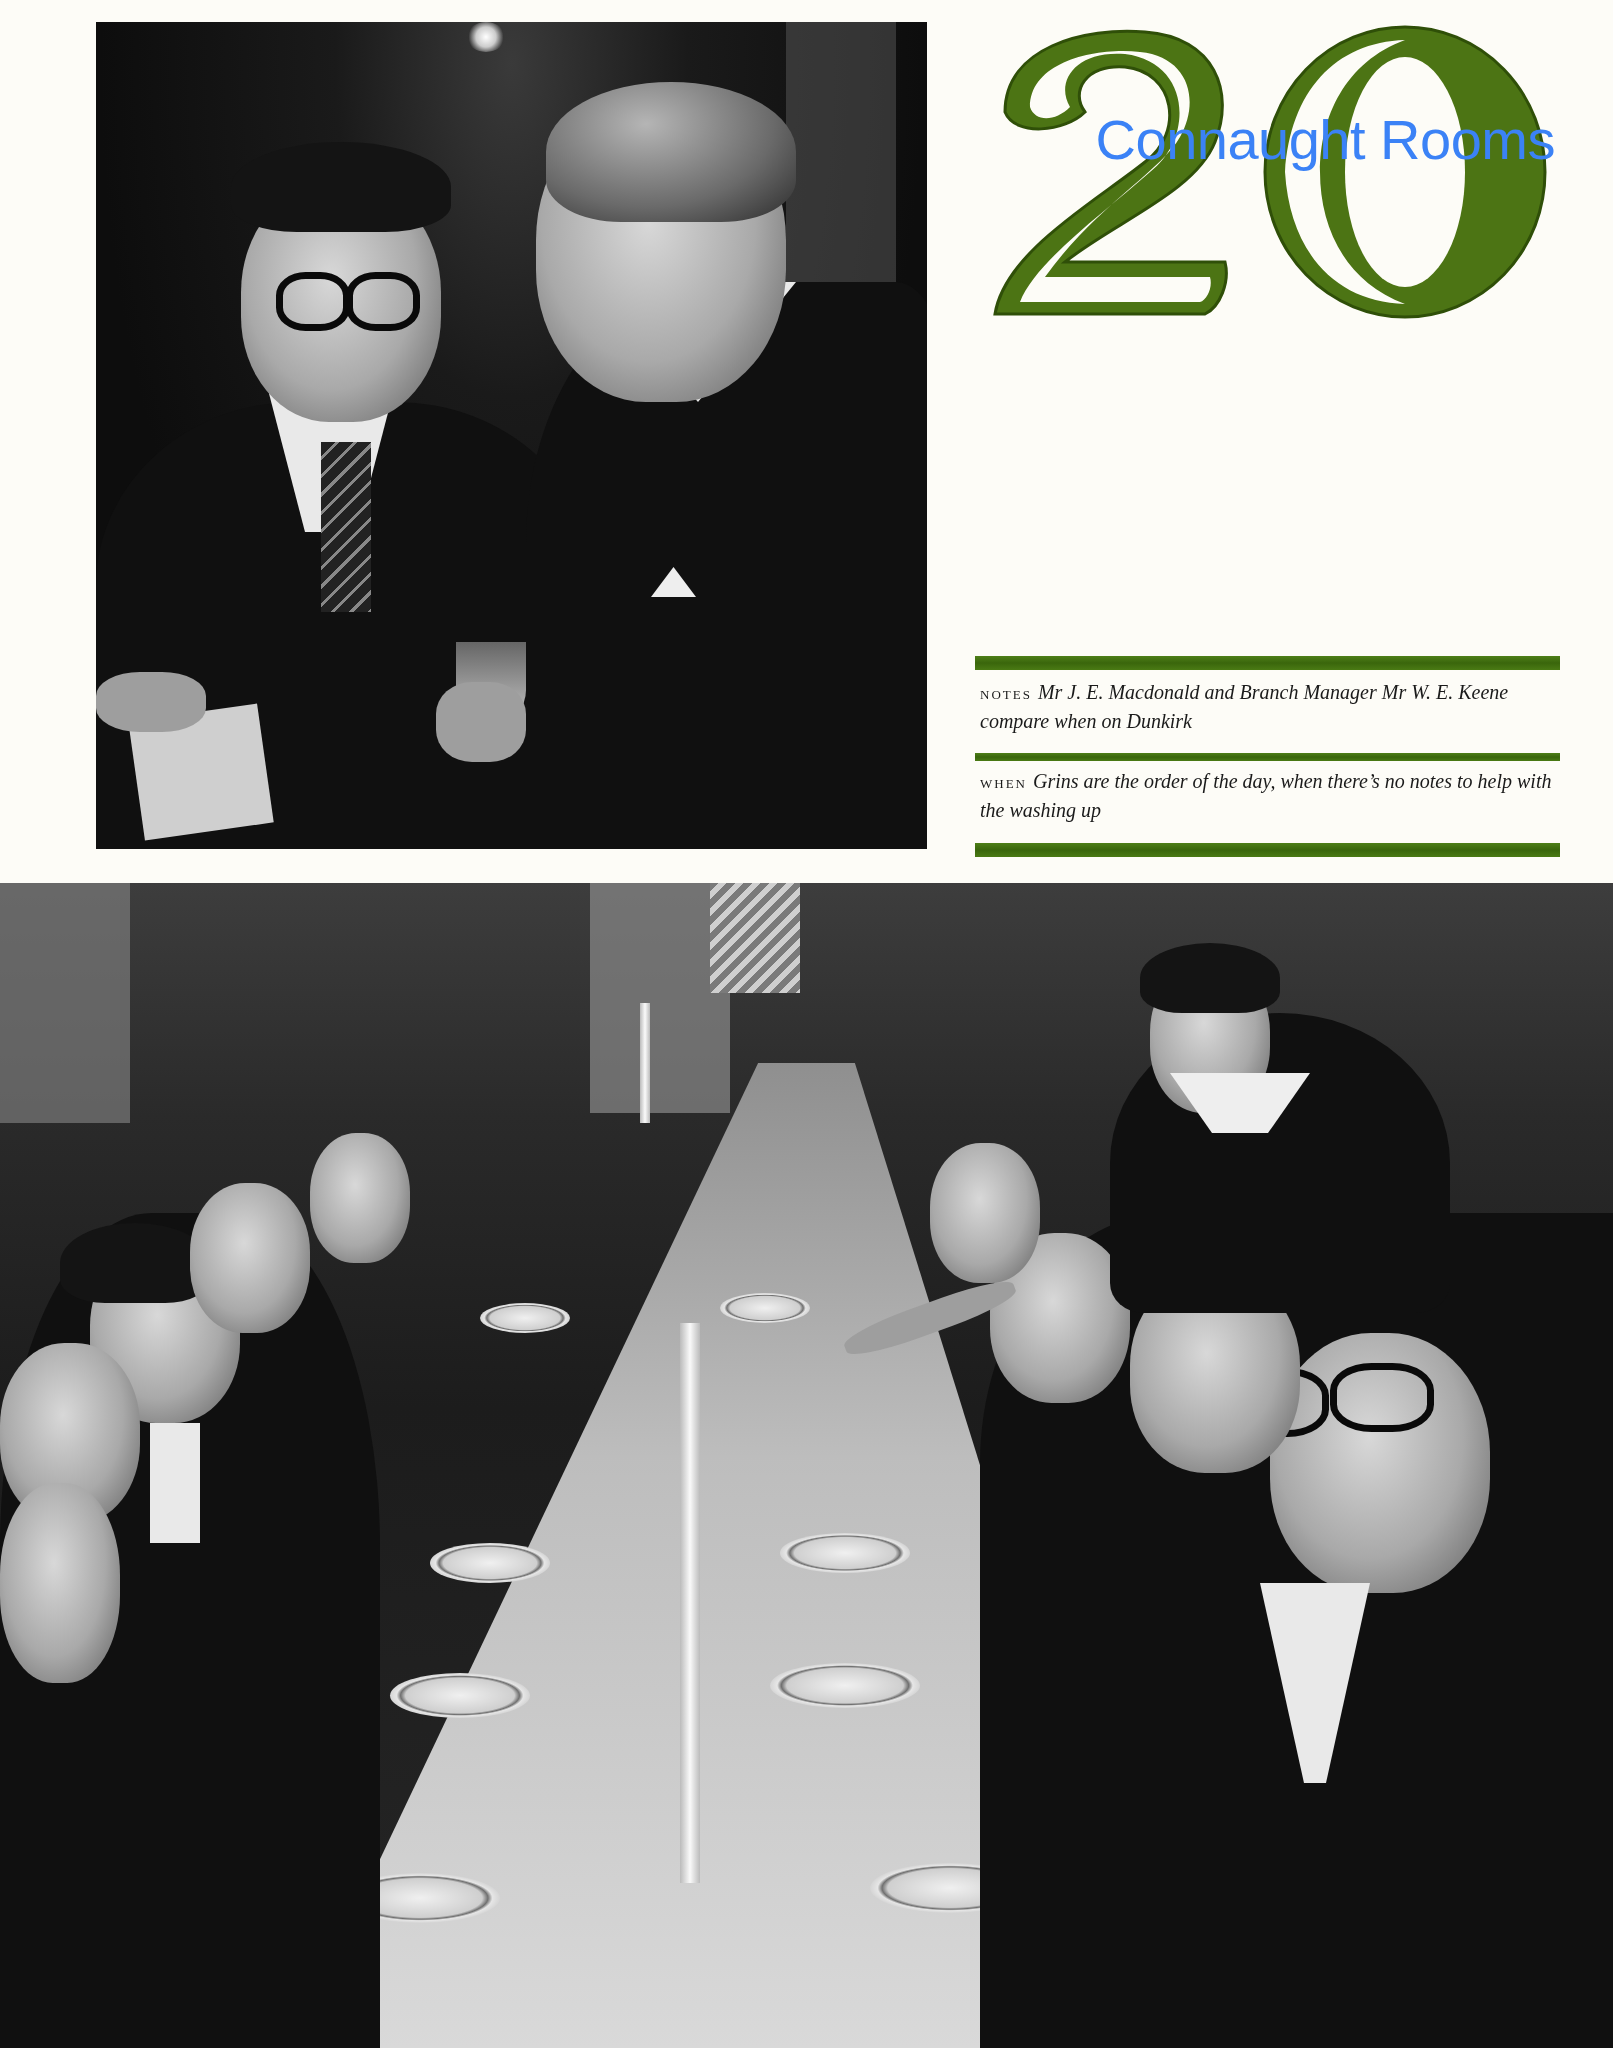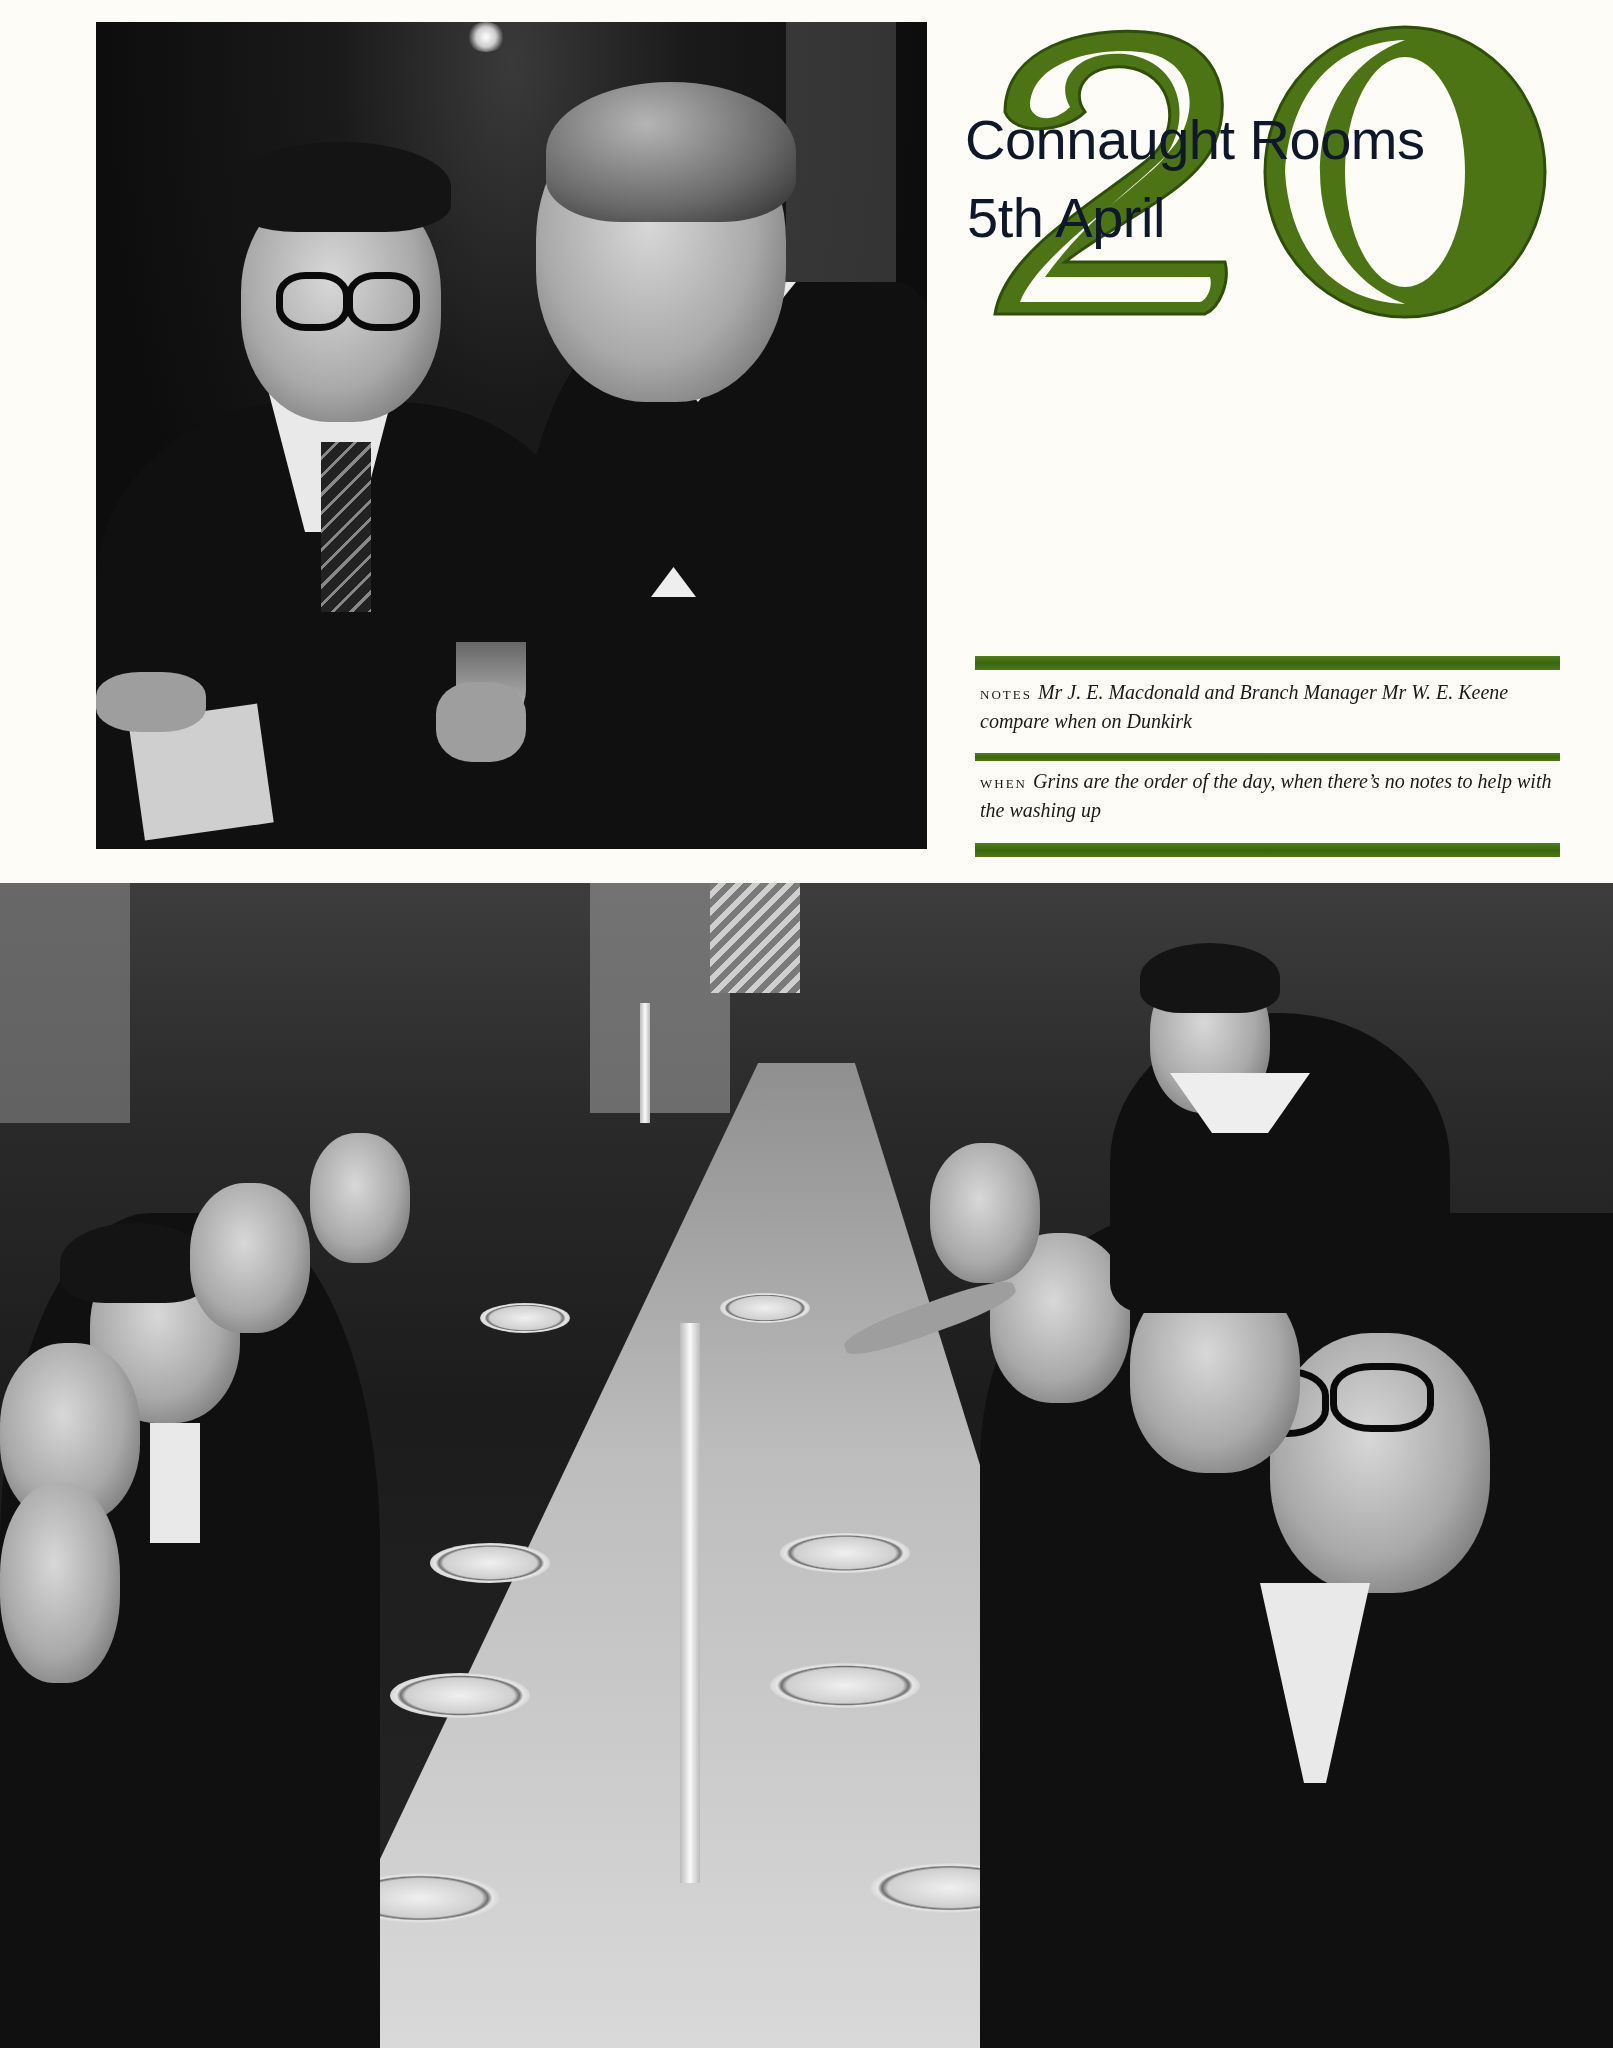--- a/index.html
+++ b/index.html
@@ -34,22 +34,22 @@
   .candle { background: linear-gradient(90deg, #bbb, #fafafa, #bbb); }
   .window { background: repeating-linear-gradient(135deg, #7a7a7a 0 6px, #cfcfcf 6px 12px); }
   .wall-light { background: #5a5a5a; }
   .waitress-collar { background: #eee; clip-path: polygon(0 0, 100% 0, 70% 100%, 30% 100%); }
 
   
   #title-block { position: absolute; left: 975px; top: 22px; width: 590px; height: 300px; }
   #big-numeral { position: absolute; left: 0; top: 0; width: 590px; height: 300px; }
   #big-numeral svg { width: 100%; height: 100%; }
   .title-line {
-    position: absolute; left: 0; width: 590px; text-align: left;
-    font-family: "Liberation Sans", sans-serif; color: #0f172a;
+    position: absolute; left: 0; width: 590px; text-align: right;
+    font-family: "Liberation Sans", sans-serif; color: #3b82f6;
     font-size: 56px; line-height: 56px; letter-spacing: -0.5px;
   }
   #title-venue { top: 90px; left: -10px; }
   #title-date  { top: 168px; left: -8px; }
 
   
   .green-bar { position: absolute; left: 975px; width: 585px; background: #3d6b10;
     background-image: linear-gradient(180deg, #4e7f18, #3a660c 50%, #4a7a14); }
   #bar-1 { top: 656px; height: 14px; }
   #bar-2 { top: 753px; height: 8px; }
@@ -96,21 +96,20 @@
         <ellipse cx="430" cy="150" rx="140" ry="145"></ellipse>
       </g>
       <g fill="#fdfcf7">
         <path d="M55 85 C55 40 120 25 165 30 C215 35 225 80 205 115 C185 150 120 185 70 255 L235 255 C238 265 232 278 225 280 L45 280 C60 240 130 190 175 150 C220 115 215 40 150 32 C100 28 80 60 95 85 C80 100 60 100 55 85 Z"></path>
         <ellipse cx="430" cy="150" rx="60" ry="115"></ellipse>
         <path d="M310 150 C315 70 360 20 430 18 C370 40 345 95 345 150 C345 205 370 260 430 282 C360 280 315 230 310 150 Z"></path>
       </g>
     </svg>
   </div>
   <div class="title-line" id="title-venue">Connaught Rooms</div>
-  <div class="title-line" id="title-date">5th April</div>
 </div>
 
 <div class="green-bar" id="bar-1"></div>
 <div class="caption" id="caption-left">
   <span class="lead">notes</span><span class="body">Mr J. E. Macdonald and Branch Manager Mr W. E. Keene compare when on Dunkirk</span>
 </div>
 <div class="green-bar" id="bar-2"></div>
 <div class="caption" id="caption-below">
   <span class="lead">when</span><span class="body">Grins are the order of the day, when there’s no notes to help with the washing up</span>
 </div>

